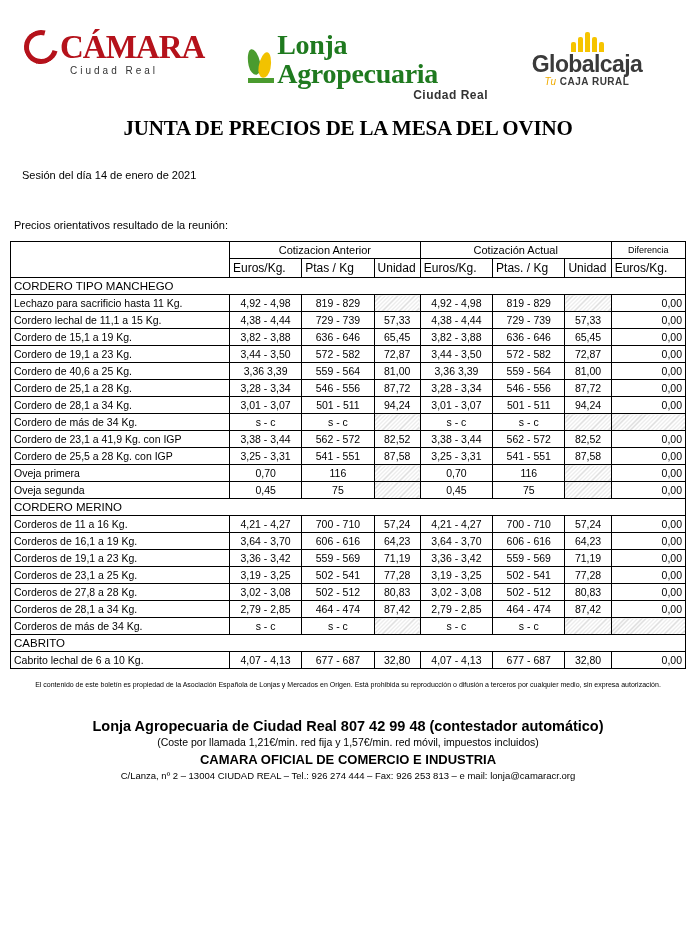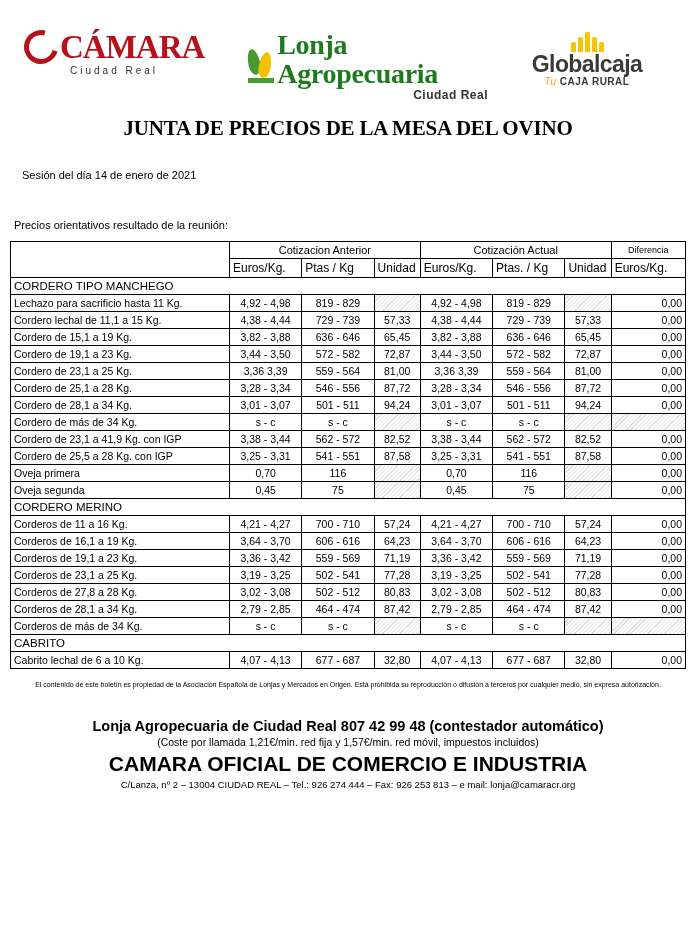--- a/index.html
+++ b/index.html
@@ -241,21 +241,21 @@
   }
   .f1 {
     font-size: 14.5px;
     font-weight: bold;
   }
   .f2 {
     font-size: 10.5px;
     margin-top: 2px;
   }
   .f3 {
-    font-size: 21px;
+    font-size: 13px;
     font-weight: bold;
     margin-top: 4px;
   }
   .f4 {
     font-size: 9.5px;
     margin-top: 3px;
   }
 </style>
 </head>
 <body>
@@ -371,21 +371,21 @@
           <td class="concept">Cordero de 19,1 a 23 Kg.</td>
           <td class="num">3,44 - 3,50</td>
           <td class="num">572 - 582</td>
           <td class="num">72,87</td>
           <td class="num">3,44 - 3,50</td>
           <td class="num">572 -  582</td>
           <td class="num">72,87</td>
           <td class="right">0,00</td>
         </tr>
         <tr>
-          <td class="concept">Cordero de 23,1 a 25 Kg.</td>
+          <td class="concept">Cordero de 40,6 a 25 Kg.</td>
           <td class="num">3,36   3,39</td>
           <td class="num">559 - 564</td>
           <td class="num">81,00</td>
           <td class="num">3,36   3,39</td>
           <td class="num">559 -  564</td>
           <td class="num">81,00</td>
           <td class="right">0,00</td>
         </tr>
         <tr>
           <td class="concept">Cordero de 25,1 a 28 Kg.</td>

